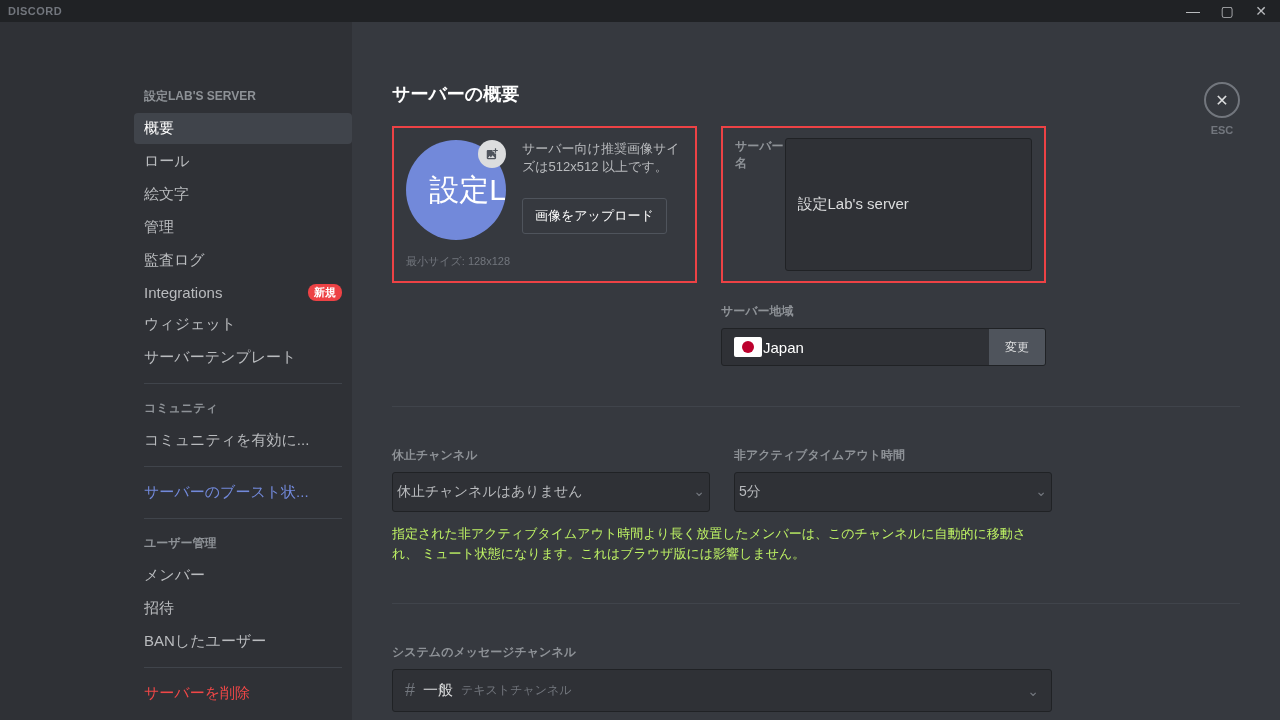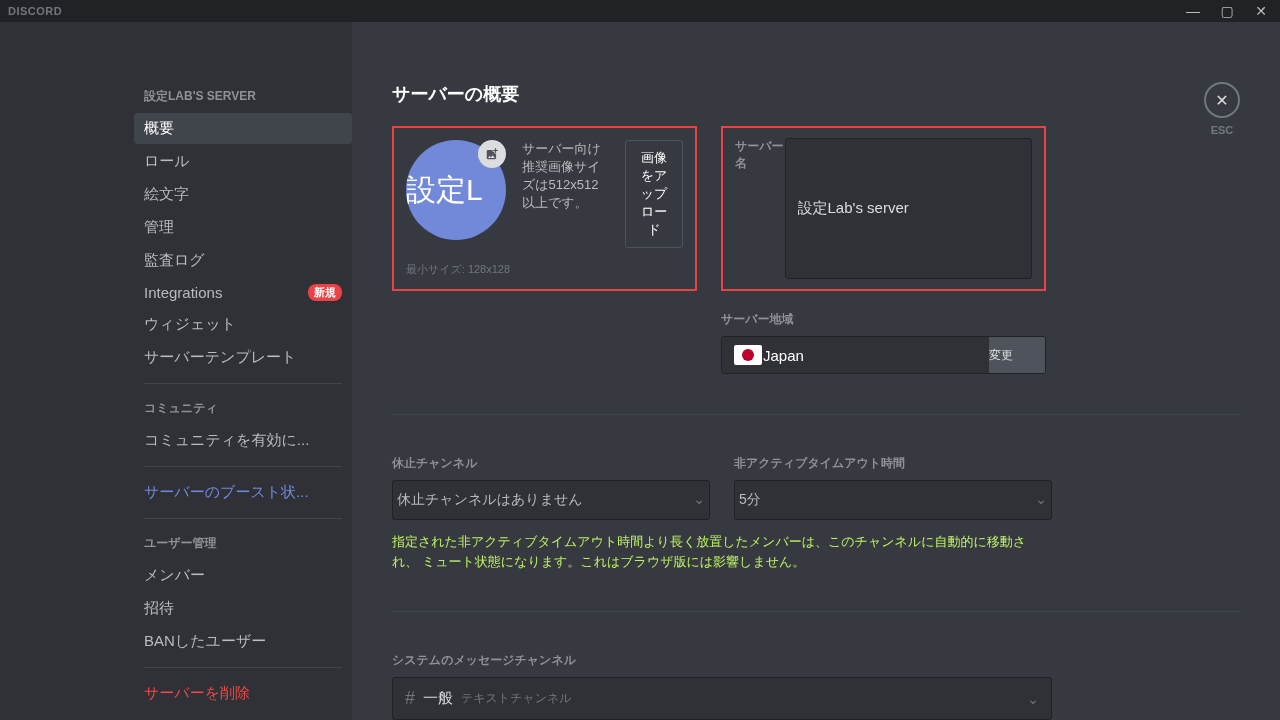--- a/index.html
+++ b/index.html
@@ -20,34 +20,34 @@
 .sb-sep{height:1px;background:#40444b;margin:10px 10px}
 .content{flex:1;background:#36393f;position:relative;overflow-y:auto;padding:60px 40px 40px 40px}
 .close-btn{position:absolute;top:60px;right:40px;text-align:center}
 .close-circle{width:36px;height:36px;border:2px solid #72767d;border-radius:50%;display:flex;align-items:center;justify-content:center;color:#dcddde;cursor:pointer;font-size:16px}
 .close-esc{font-size:11px;color:#72767d;margin-top:6px;font-weight:700}
 .page-title{font-size:18px;font-weight:700;color:#fff;margin-bottom:20px}
 .top-row{display:flex;gap:24px;margin-bottom:20px}
 .upload-box{border:2px solid #ed4245;padding:12px;width:305px;display:flex;flex-direction:column}
 .upload-inner{display:flex;gap:16px}
 .avatar-wrap{position:relative;width:100px;height:100px}
-.avatar{width:100px;height:100px;border-radius:50%;background:#7289da;color:#fff;display:flex;align-items:center;justify-content:flex-start;font-size:30px;font-weight:500;overflow:hidden}
+.avatar{width:100px;height:100px;border-radius:50%;background:#7289da;color:#fff;display:flex;align-items:center;justify-content:flex-end;font-size:30px;font-weight:500;overflow:hidden}
 .avatar-upload-icon{position:absolute;top:0;right:0;width:28px;height:28px;border-radius:50%;background:#dcddde;display:flex;align-items:center;justify-content:center;font-size:12px;color:#4f545c}
-.upload-text{flex:1;display:flex;flex-direction:row;gap:22px;font-size:13px;color:#b9bbbe}
+.upload-text{flex:1;display:flex;flex-direction:column;gap:22px;font-size:13px;color:#b9bbbe}
 .upload-btn{border:1px solid #4f545c;background:transparent;color:#fff;padding:8px 12px;font-size:13px;border-radius:3px;cursor:pointer;align-self:flex-start}
 .min-size{font-size:11px;color:#72767d;margin-top:14px}
 .name-box{border:2px solid #ed4245;padding:10px 12px;width:325px;display:flex;flex-direction:row}
 .field-label{font-size:12px;font-weight:600;color:#8e9297;margin-bottom:8px}
 .name-input{background:#2f3136;border:1px solid #202225;border-radius:3px;padding:10px 12px;color:#dcddde;font-size:15px;width:100%}
 .region-section{margin-left:329px;width:325px}
 .region-row{display:flex;background:#2f3136;border:1px solid #202225;border-radius:3px;overflow:hidden}
 .region-val{flex:1;display:flex;align-items:center;padding:8px 12px;gap:1px;color:#fff;font-size:15px}
 .flag{width:28px;height:20px;background:#fff;border-radius:2px;display:flex;align-items:center;justify-content:center}
 .flag-dot{width:12px;height:12px;border-radius:50%;background:#bc002d}
-.region-change{width:56px;background:#4f545c;display:flex;align-items:center;justify-content:flex-start;font-size:12px;color:#dcddde;cursor:pointer;line-height:1.2;text-align:center}
+.region-change{width:56px;background:#4f545c;display:flex;align-items:center;justify-content:center;font-size:12px;color:#dcddde;cursor:pointer;line-height:1.2;text-align:center}
 .divider{height:1px;background:#40444b;margin:40px 0}
 .two-col{display:flex;gap:24px;width:660px}
 .col{flex:1}
 .select{background:#2f3136;border:1px solid #202225;border-radius:3px;padding:10px 4px;color:#b9bbbe;font-size:14px;display:flex;align-items:flex-start;cursor:pointer}
 .select .chev{margin-left:auto;color:#72767d}
 .help-text{font-size:13px;color:#bef264;margin-top:12px;width:660px;line-height:1.5}
 .sys-section{width:660px}
 .sys-select{background:#2f3136;border:1px solid #202225;border-radius:3px;padding:10px 12px;display:flex;align-items:center;cursor:pointer}
 .hash{color:#72767d;margin-right:8px;font-size:18px}
 .sys-name{color:#dcddde;font-size:15px;margin-right:8px}

